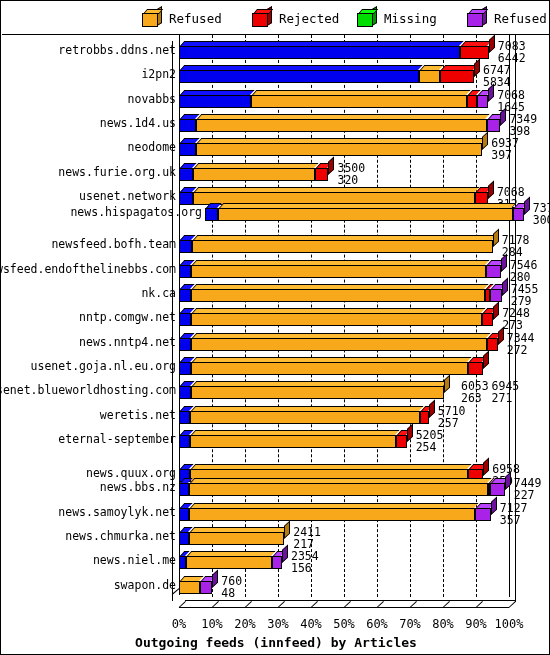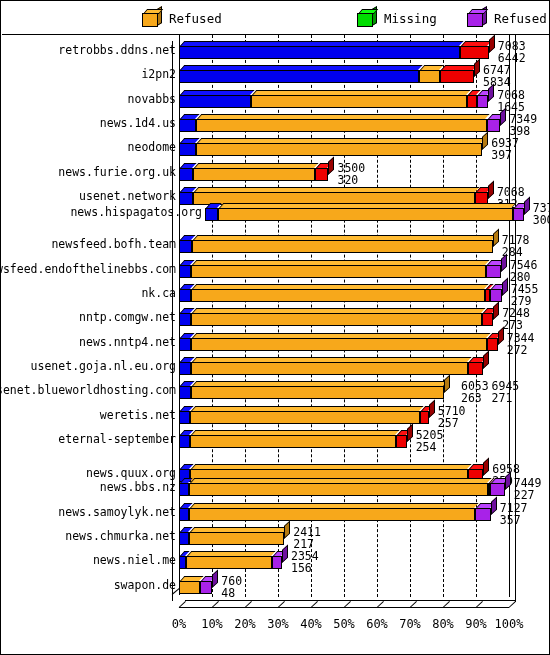--- a/index.html
+++ b/index.html
@@ -90,20 +90,28 @@
 <div id="page">
 
   <div id="legend">
       <div class="legend-item" style="position: absolute; left: 140px;">
         <span class="legend-cube">
           <span class="side" style="background: rgb(181, 122, 16);"></span>
           <span class="topf" style="background: rgb(255, 187, 51);"></span>
           <span class="face" style="background: rgb(247, 168, 27);"></span>
         </span>
         <span class="legend-label">Refused</span>
+      </div>
+      <div class="legend-item" style="position: absolute; left: 250px;">
+        <span class="legend-cube">
+          <span class="side" style="background: rgb(153, 0, 0);"></span>
+          <span class="topf" style="background: rgb(255, 17, 17);"></span>
+          <span class="face" style="background: rgb(238, 0, 0);"></span>
+        </span>
+        <span class="legend-label">Rejected</span>
       </div>
       <div class="legend-item" style="position: absolute; left: 355px;">
         <span class="legend-cube">
           <span class="side" style="background: rgb(0, 153, 0);"></span>
           <span class="topf" style="background: rgb(17, 255, 17);"></span>
           <span class="face" style="background: rgb(0, 221, 0);"></span>
         </span>
         <span class="legend-label">Missing</span>
       </div>
       <div class="legend-item" style="position: absolute; left: 465px;">
@@ -584,15 +592,16 @@
         <span class="ticklbl" style="left: 223px; width: 40px;">20%</span>
         <span class="ticklbl" style="left: 256px; width: 40px;">30%</span>
         <span class="ticklbl" style="left: 289px; width: 40px;">40%</span>
         <span class="ticklbl" style="left: 322px; width: 40px;">50%</span>
         <span class="ticklbl" style="left: 355px; width: 40px;">60%</span>
         <span class="ticklbl" style="left: 388px; width: 40px;">70%</span>
         <span class="ticklbl" style="left: 421px; width: 40px;">80%</span>
         <span class="ticklbl" style="left: 454px; width: 40px;">90%</span>
         <span class="ticklbl" style="left: 487px; width: 40px;">100%</span>
       </div>
+    <div id="xtitle">Outgoing feeds (innfeed) by Articles</div>
   </div>
 
 </div>
 
 </body></html>

